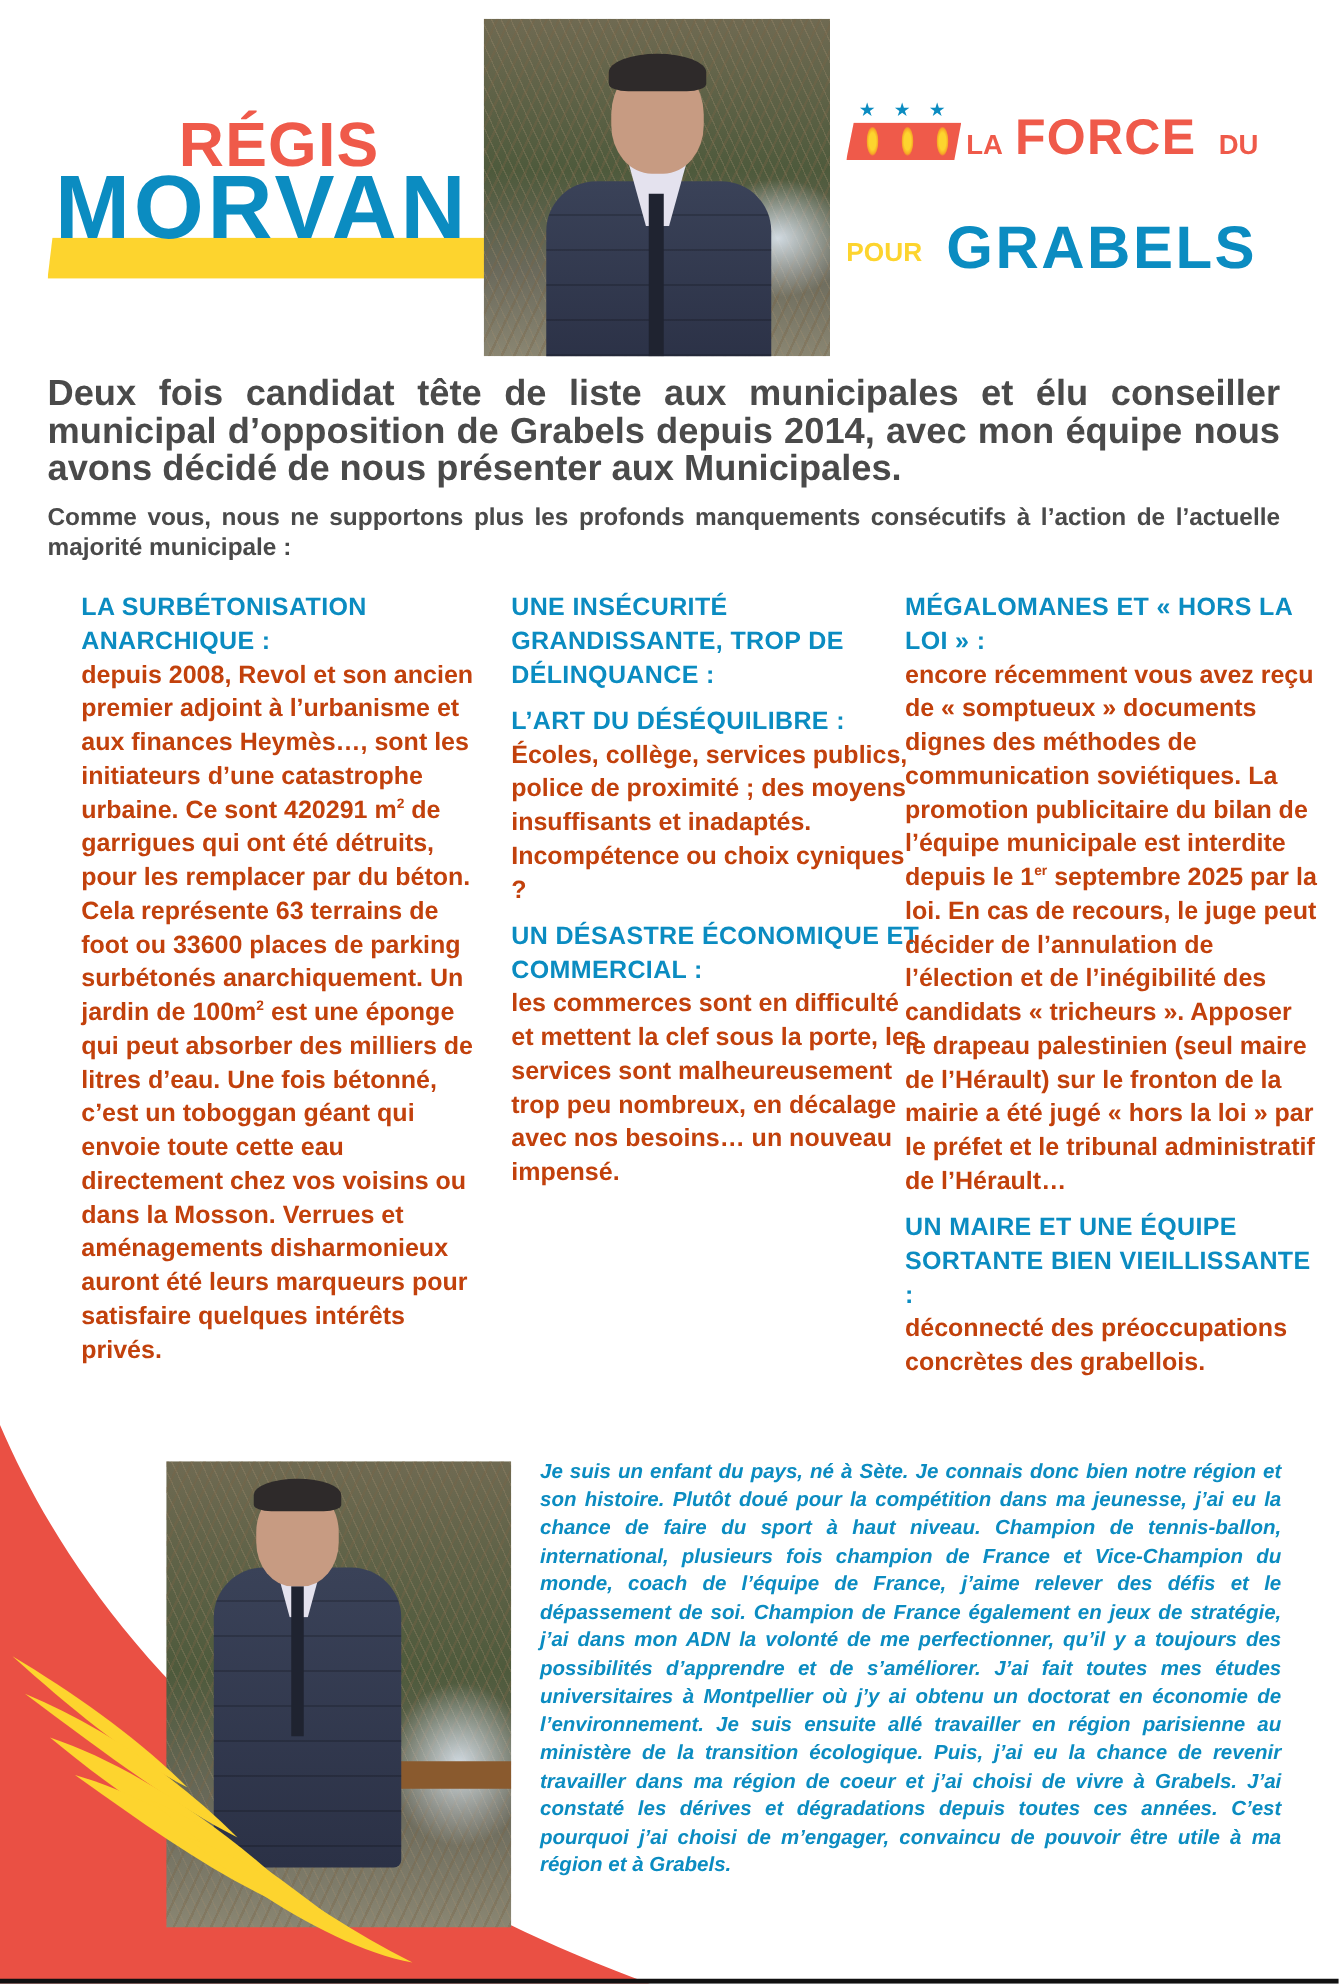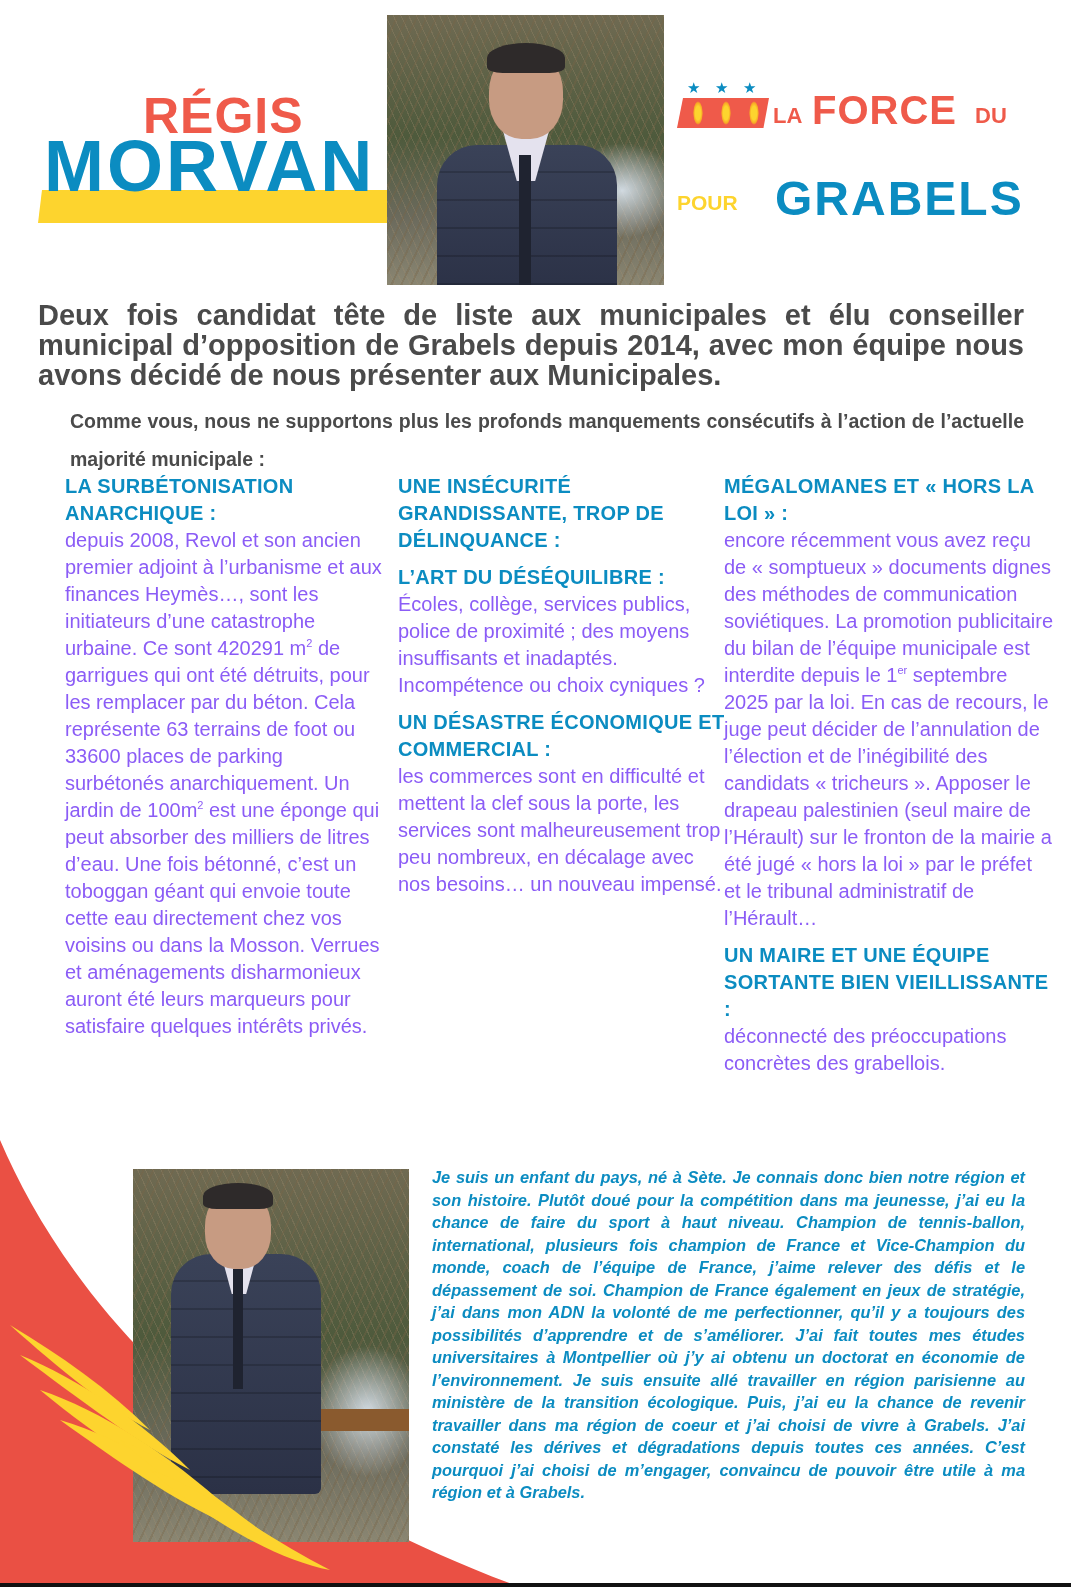--- a/index.html
+++ b/index.html
@@ -44,39 +44,39 @@
   .slogan-la { position: absolute; left: 96px; top: 22px; font-family: "Liberation Sans", sans-serif; font-weight: 700;
                color: #ef5a4a; font-size: 22px; line-height: 24px; }
   .slogan-force { position: absolute; left: 135px; top: 8px; font-family: "Liberation Sans", sans-serif; font-weight: 700;
                   color: #ef5a4a; font-size: 40px; line-height: 40px; letter-spacing: 1px; text-align: center; }
   .slogan-du { position: absolute; left: 298px; top: 22px; font-family: "Liberation Sans", sans-serif; font-weight: 700;
                color: #ef5a4a; font-size: 22px; line-height: 24px; }
   .slogan-renouveau { position: absolute; left: -2px; top: 48px; font-family: "Liberation Sans", sans-serif; font-weight: 700;
                       color: #0b8cc1; font-size: 48px; line-height: 48px; letter-spacing: 1px; }
   .slogan-pour { position: absolute; left: 0; top: 110px; font-family: "Liberation Sans", sans-serif; font-weight: 700;
                  color: #fdd42e; font-size: 21px; line-height: 22px; }
-  .slogan-grabels { position: absolute; left: 98px; top: 93px; font-family: "Liberation Sans", sans-serif; font-weight: 700;
+  .slogan-grabels { position: absolute; left: 80px; top: 93px; font-family: "Liberation Sans", sans-serif; font-weight: 700;
                     color: #0b8cc1; font-size: 48px; line-height: 48px; letter-spacing: 2px; }
 
   
   .intro { position: absolute; left: 38px; top: 300px; width: 986px; }
   .intro-lead { font-family: "Liberation Sans", sans-serif; font-weight: 700; font-size: 29px; line-height: 30px;
                 color: #4a4a4a; text-align: justify; }
   .intro-sub { margin-top: 12px; font-family: "Liberation Sans", sans-serif; font-weight: 700; font-size: 19.5px;
-               line-height: 38px; color: #4a4a4a; text-align: justify; margin-left: 32px; }
+               line-height: 24px; color: #4a4a4a; text-align: justify; }
 
   
   .col { position: absolute; top: 473px; margin-left: 25px; }
   .col-1 { left: 40px; width: 318px; }
-  .col-2 { left: 373px; width: 328px; }
+  .col-2 { left: 384px; width: 328px; }
   .col-3 { left: 699px; width: 330px; }
   .section + .section { margin-top: 10px; }
   .sec-title { font-family: "Liberation Sans", sans-serif; font-weight: 700; color: #0b8cc1; font-size: 20px;
                line-height: 27px; letter-spacing: 0.3px; }
-  .sec-body { font-family: "Liberation Sans", sans-serif; font-size: 20px; line-height: 27px; color: #8b5cf6; }
+  .sec-body { font-family: "Liberation Sans", sans-serif; font-size: 20px; line-height: 27px; color: #c2410c; font-weight: bold; }
   .sec-body sup { font-size: 11px; line-height: 0; vertical-align: super; }
 
   
   .swoosh { position: absolute; left: 0; top: 1140px; width: 520px; height: 447px; }
   .bio { position: absolute; left: 432px; top: 1166px; width: 593px; font-family: "Liberation Sans", sans-serif;
          font-weight: 700; font-style: italic; color: #0b8cc1; font-size: 16.4px; line-height: 22.5px; text-align: justify; }
   .bottom-bar { position: absolute; left: 0; bottom: 0; width: 1071px; height: 4px; background: #111; }
 </style>
 </head>
 <body>

